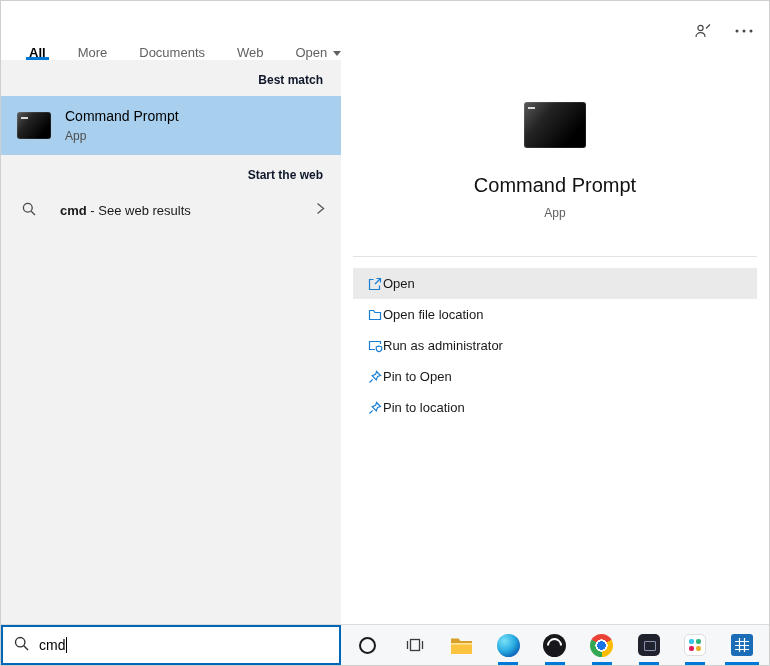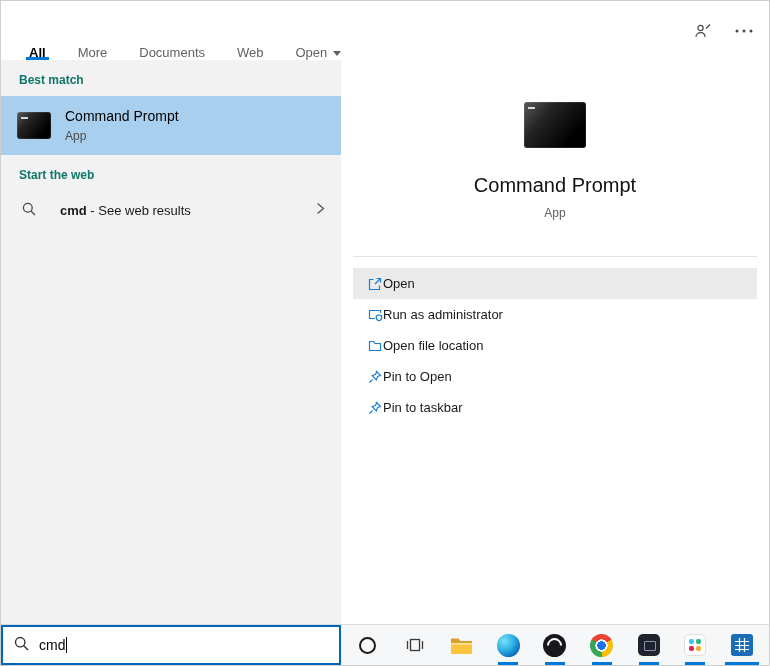--- a/index.html
+++ b/index.html
@@ -12,21 +12,21 @@
   .tab{display:flex;align-items:center;gap:6px;font-size:13px;color:#616161;position:relative;cursor:pointer;white-space:nowrap;margin-top:44px;}
   .tab.active{color:#000;font-weight:700;}
   .tab.active::after{content:"";position:absolute;left:-3px;right:-3px;bottom:0;height:3px;background:#0078d7;}
   .caret-down{width:0;height:0;border-left:4px solid transparent;border-right:4px solid transparent;border-top:5px solid #616161;margin-top:2px;}
   .tabsbar-right{display:flex;align-items:center;gap:24px;}
   .hicon{display:flex;align-items:center;justify-content:center;cursor:pointer;}
 
   
   .main{flex:1;display:flex;min-height:0;}
   .left-panel{flex:0 0 340px;width:340px;background:#f2f2f2;display:flex;flex-direction:column;}
-  .section-header{font-size:12px;font-weight:700;color:#0f766e;padding:13px 18px 9px;}
+  .section-header{font-size:12px;font-weight:700;color:#0f172a;padding:13px 18px 9px;text-align:right;}
   .best-match-item{display:flex;align-items:center;gap:14px;padding:12px 16px;background:#a8d0ee;cursor:pointer;}
   .bm-text .t{font-size:14px;color:#000;line-height:1.2;}
   .bm-text .s{font-size:12px;color:#4d4d4d;margin-top:4px;}
   .web-item{display:flex;align-items:center;gap:24px;padding:11px 16px 11px 21px;font-size:13px;color:#191919;cursor:pointer;}
   .web-item .label{flex:1;}
   .web-item .label b{font-weight:700;}
 
   .right-panel{flex:1;background:#fff;padding:0 12px;display:flex;flex-direction:column;}
   .preview{display:flex;flex-direction:column;align-items:center;padding-top:42px;}
   .preview-title{margin-top:26px;font-size:20px;color:#111;font-weight:400;}
@@ -158,51 +158,51 @@
               <path d="M6.5 3.5 H2.5 v10 h10 V9.5"></path>
                 <path d="M9.5 2.5 h4 v4"></path>
                 <path d="M13.5 2.5 L8 8"></path>
             </svg>
           </span>
           <span>Open</span>
         </div>
         <div class="action-row">
           <span class="aicon">
             <svg width="16" height="16" viewBox="0 0 16 16" fill="none" stroke="#1a7fd4" stroke-width="1.2">
+              <path d="M2.5 3.5 h4 l1.5 2 h5.5 v7 h-11 z"></path>
+            </svg>
+          </span>
+          <span>Open file location</span>
+        </div>
+        <div class="action-row">
+          <span class="aicon">
+            <svg width="16" height="16" viewBox="0 0 16 16" fill="none" stroke="#1a7fd4" stroke-width="1.2">
               <path d="M13.5 6 v-2.5 h-11 v8 h5.5"></path>
               <path d="M12 8 l2.7 0.9 v1.8 c0 1.6-1.3 2.6-2.7 3.1 c-1.4-0.5-2.7-1.5-2.7-3.1 v-1.8 z"></path>
             </svg>
           </span>
           <span>Run as administrator</span>
         </div>
         <div class="action-row">
           <span class="aicon">
             <svg width="16" height="16" viewBox="0 0 16 16" fill="none" stroke="#1a7fd4" stroke-width="1.2">
-              <path d="M2.5 3.5 h4 l1.5 2 h5.5 v7 h-11 z"></path>
-            </svg>
-          </span>
-          <span>Open file location</span>
-        </div>
-        <div class="action-row">
-          <span class="aicon">
-            <svg width="16" height="16" viewBox="0 0 16 16" fill="none" stroke="#1a7fd4" stroke-width="1.2">
               <path d="M9.5 2.5 l4 4 -2.9 0.9 -1.3 3.4 -4.1-4.1 3.4-1.3 z"></path>
                 <line x1="5.7" y1="10.3" x2="2.5" y2="13.5"></line>
             </svg>
           </span>
           <span>Pin to Open</span>
         </div>
         <div class="action-row">
           <span class="aicon">
             <svg width="16" height="16" viewBox="0 0 16 16" fill="none" stroke="#1a7fd4" stroke-width="1.2">
               <path d="M9.5 2.5 l4 4 -2.9 0.9 -1.3 3.4 -4.1-4.1 3.4-1.3 z"></path>
                 <line x1="5.7" y1="10.3" x2="2.5" y2="13.5"></line>
             </svg>
           </span>
-          <span>Pin to taskbar</span>
+          <span>Pin to location</span>
         </div>
       </div>
     </section>
   </div>
 
   <footer class="taskbar">
     <div class="search-box">
       <span>
         <svg width="15" height="15" viewBox="0 0 15 15" fill="none" stroke="#333" stroke-width="1.4">
           <circle cx="6.2" cy="6.2" r="4.7"></circle>

